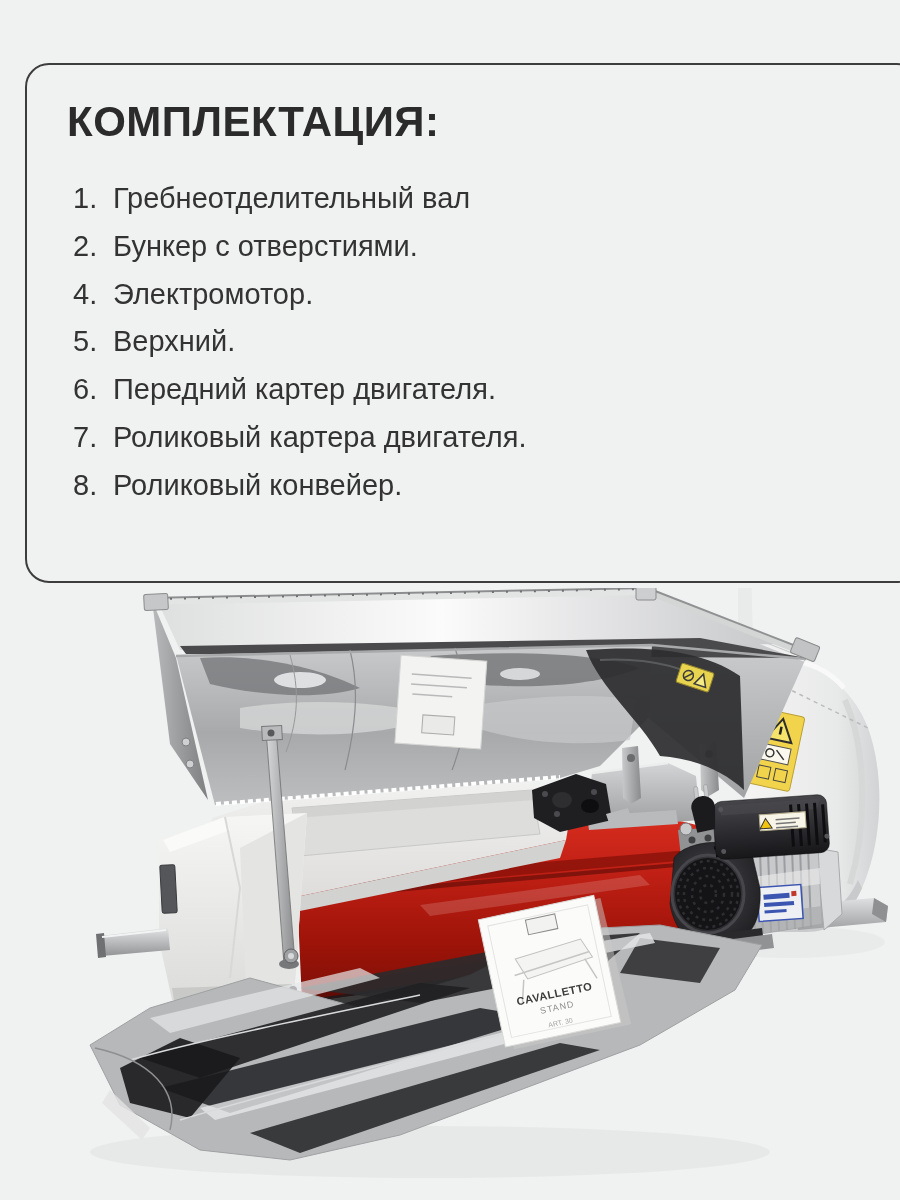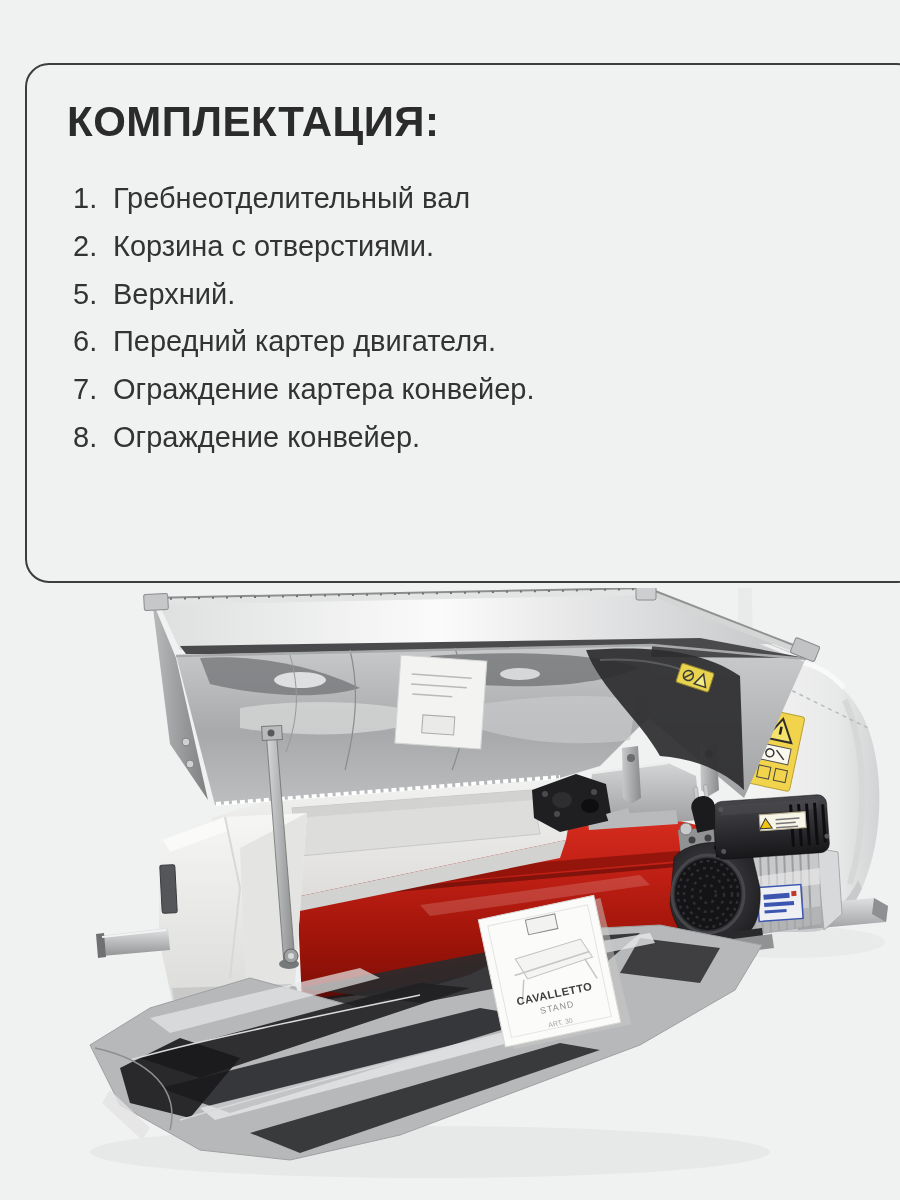--- a/index.html
+++ b/index.html
@@ -17,25 +17,26 @@
 </style>
 </head>
 <body>
 
 <div class="page">
 
   <section class="card">
     <h1>КОМПЛЕКТАЦИЯ:</h1>
     <ol>
       <li><span class="num">1.</span><span>Гребнеотделительный вал</span></li>
-      <li><span class="num">2.</span><span>Корзина с отверстиями.</span></li>
+      <li><span class="num">2.</span><span>Бункер с отверстиями.</span></li>
+      <li><span class="num">4.</span><span>Электромотор.</span></li>
       <li><span class="num">5.</span><span>Верхний.</span></li>
       <li><span class="num">6.</span><span>Передний картер двигателя.</span></li>
-      <li><span class="num">7.</span><span>Ограждение картера конвейер.</span></li>
-      <li><span class="num">8.</span><span>Ограждение конвейер.</span></li>
+      <li><span class="num">7.</span><span>Роликовый картера двигателя.</span></li>
+      <li><span class="num">8.</span><span>Роликовый конвейер.</span></li>
     </ol>
   </section>
 
   <figure class="photo">
   <svg width="900" height="612" viewBox="0 588 900 612" xmlns="http://www.w3.org/2000/svg">
     <defs>
       <linearGradient id="gRed" x1="0" y1="0" x2="0" y2="1">
         <stop offset="0" stop-color="#e03424"></stop>
             <stop offset="0.35" stop-color="#c42116"></stop>
         <stop offset="0.7" stop-color="#a01409"></stop>

